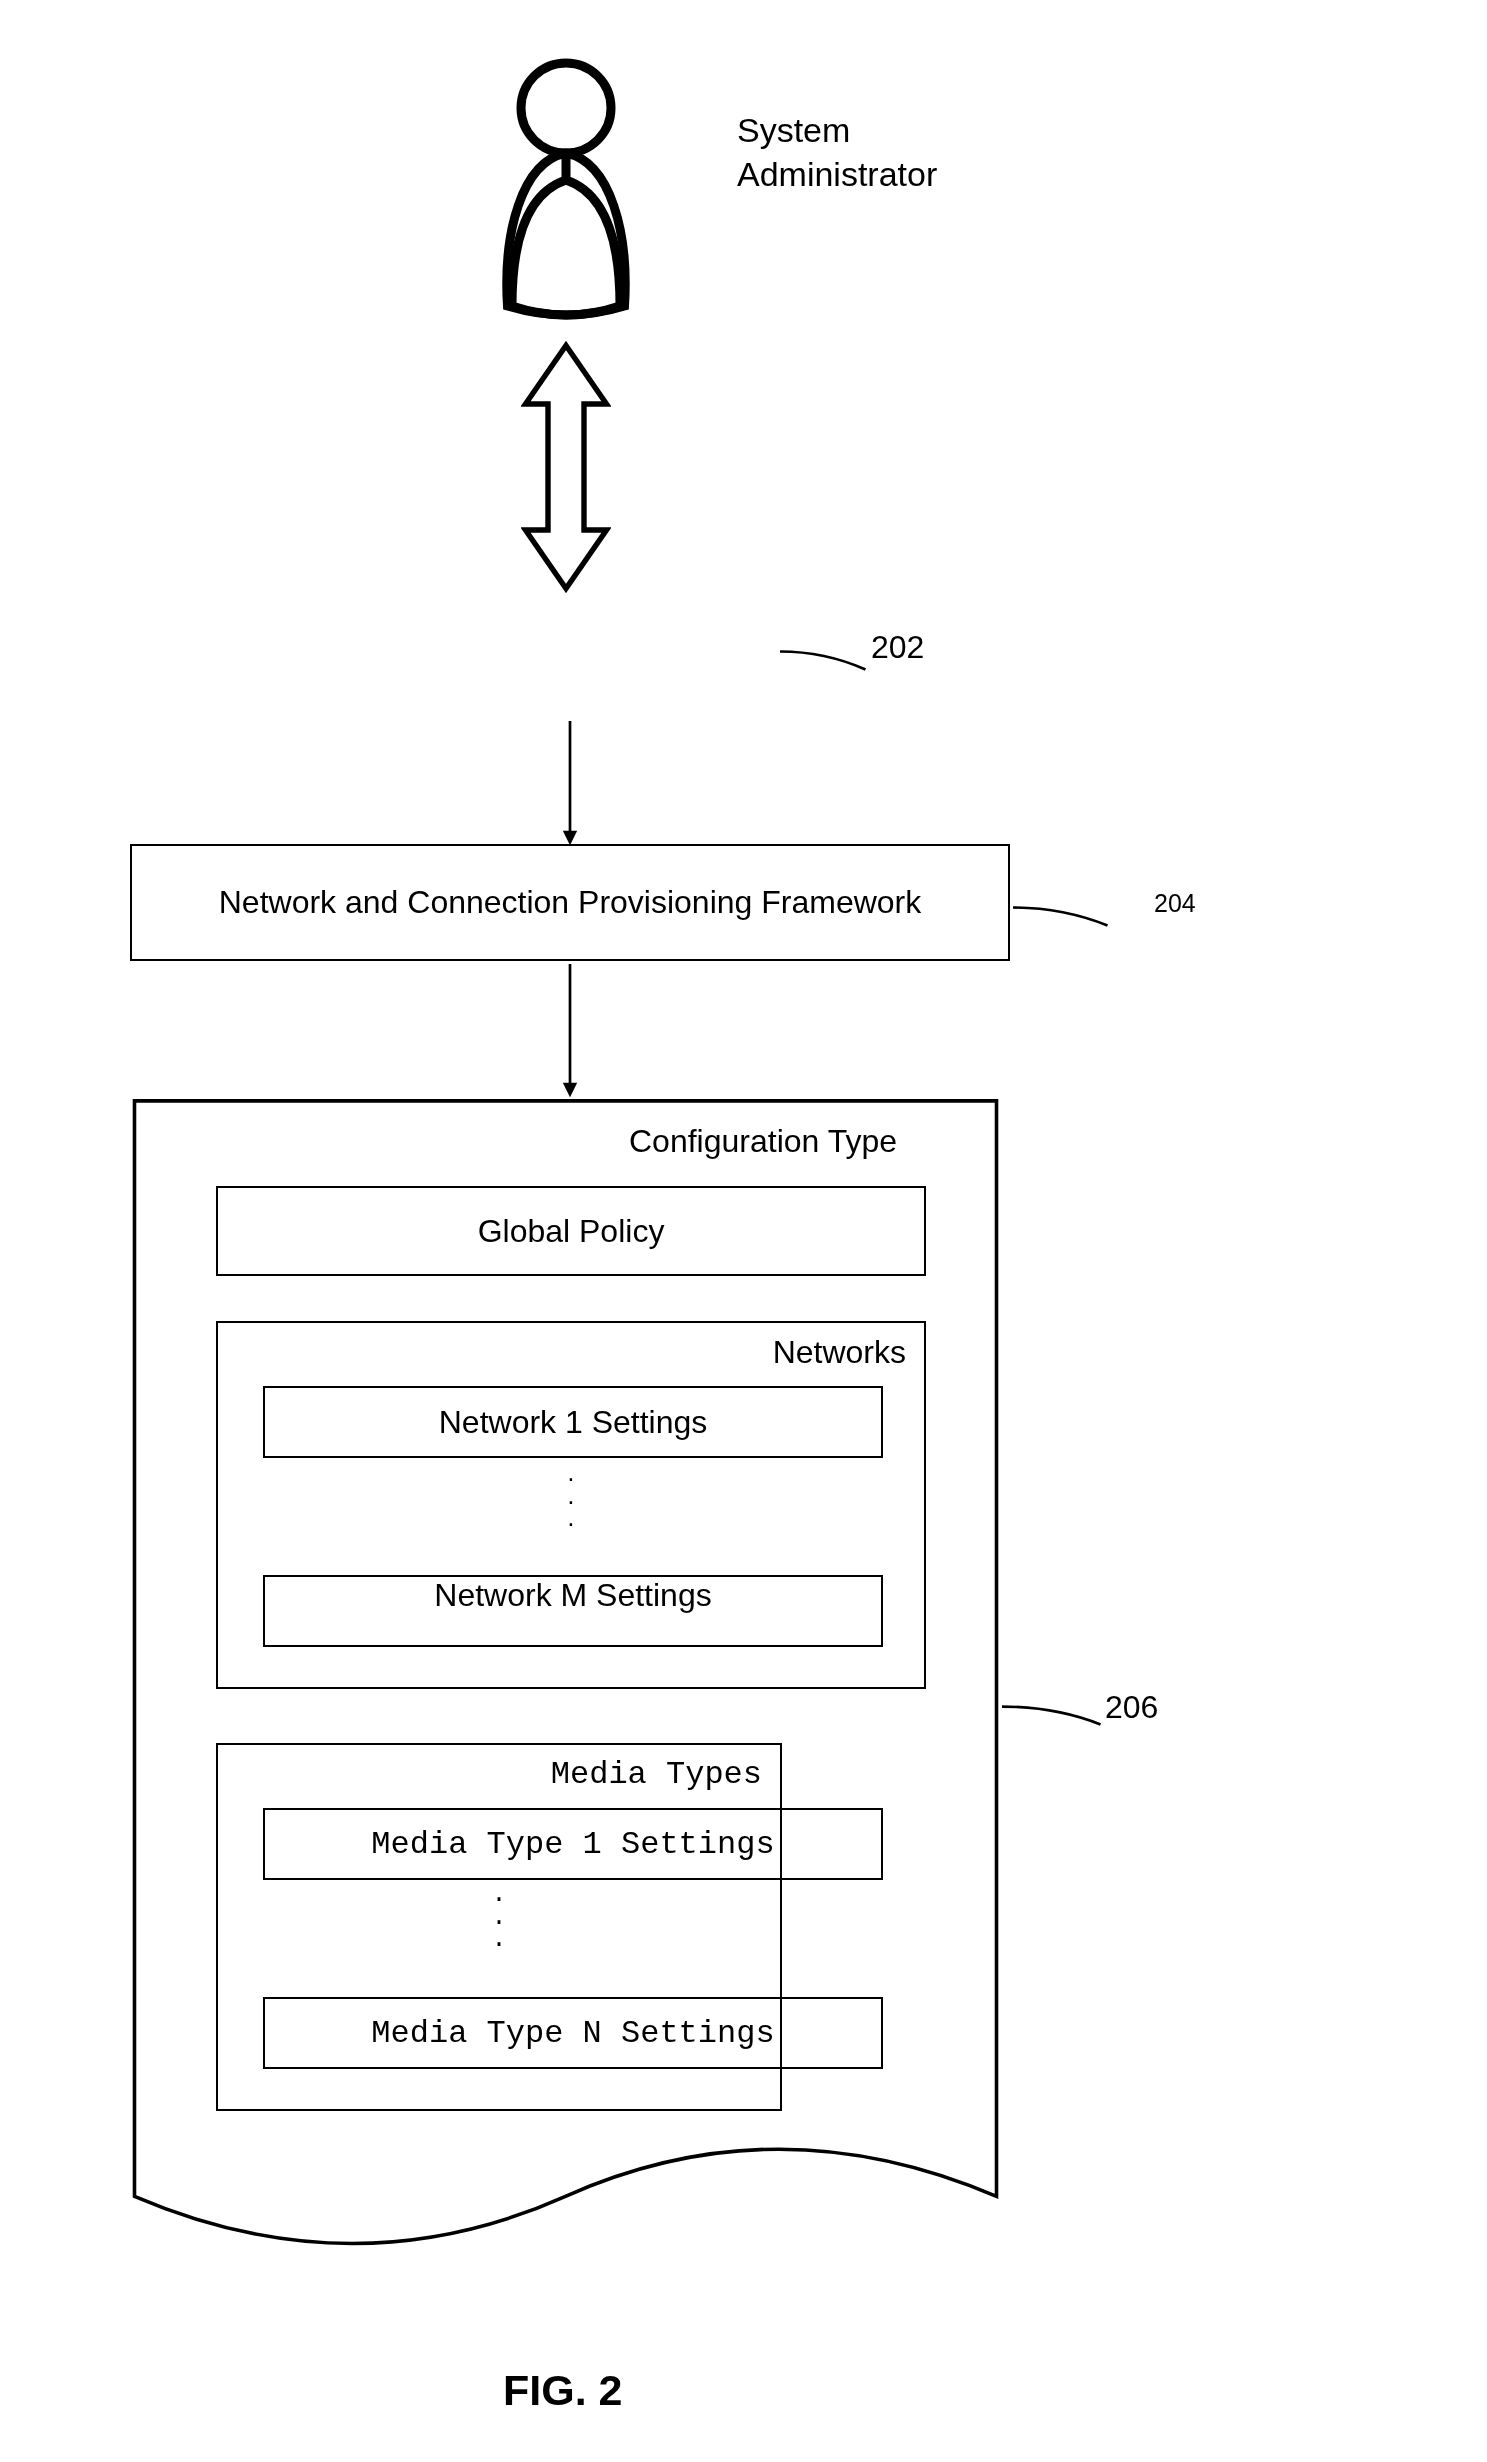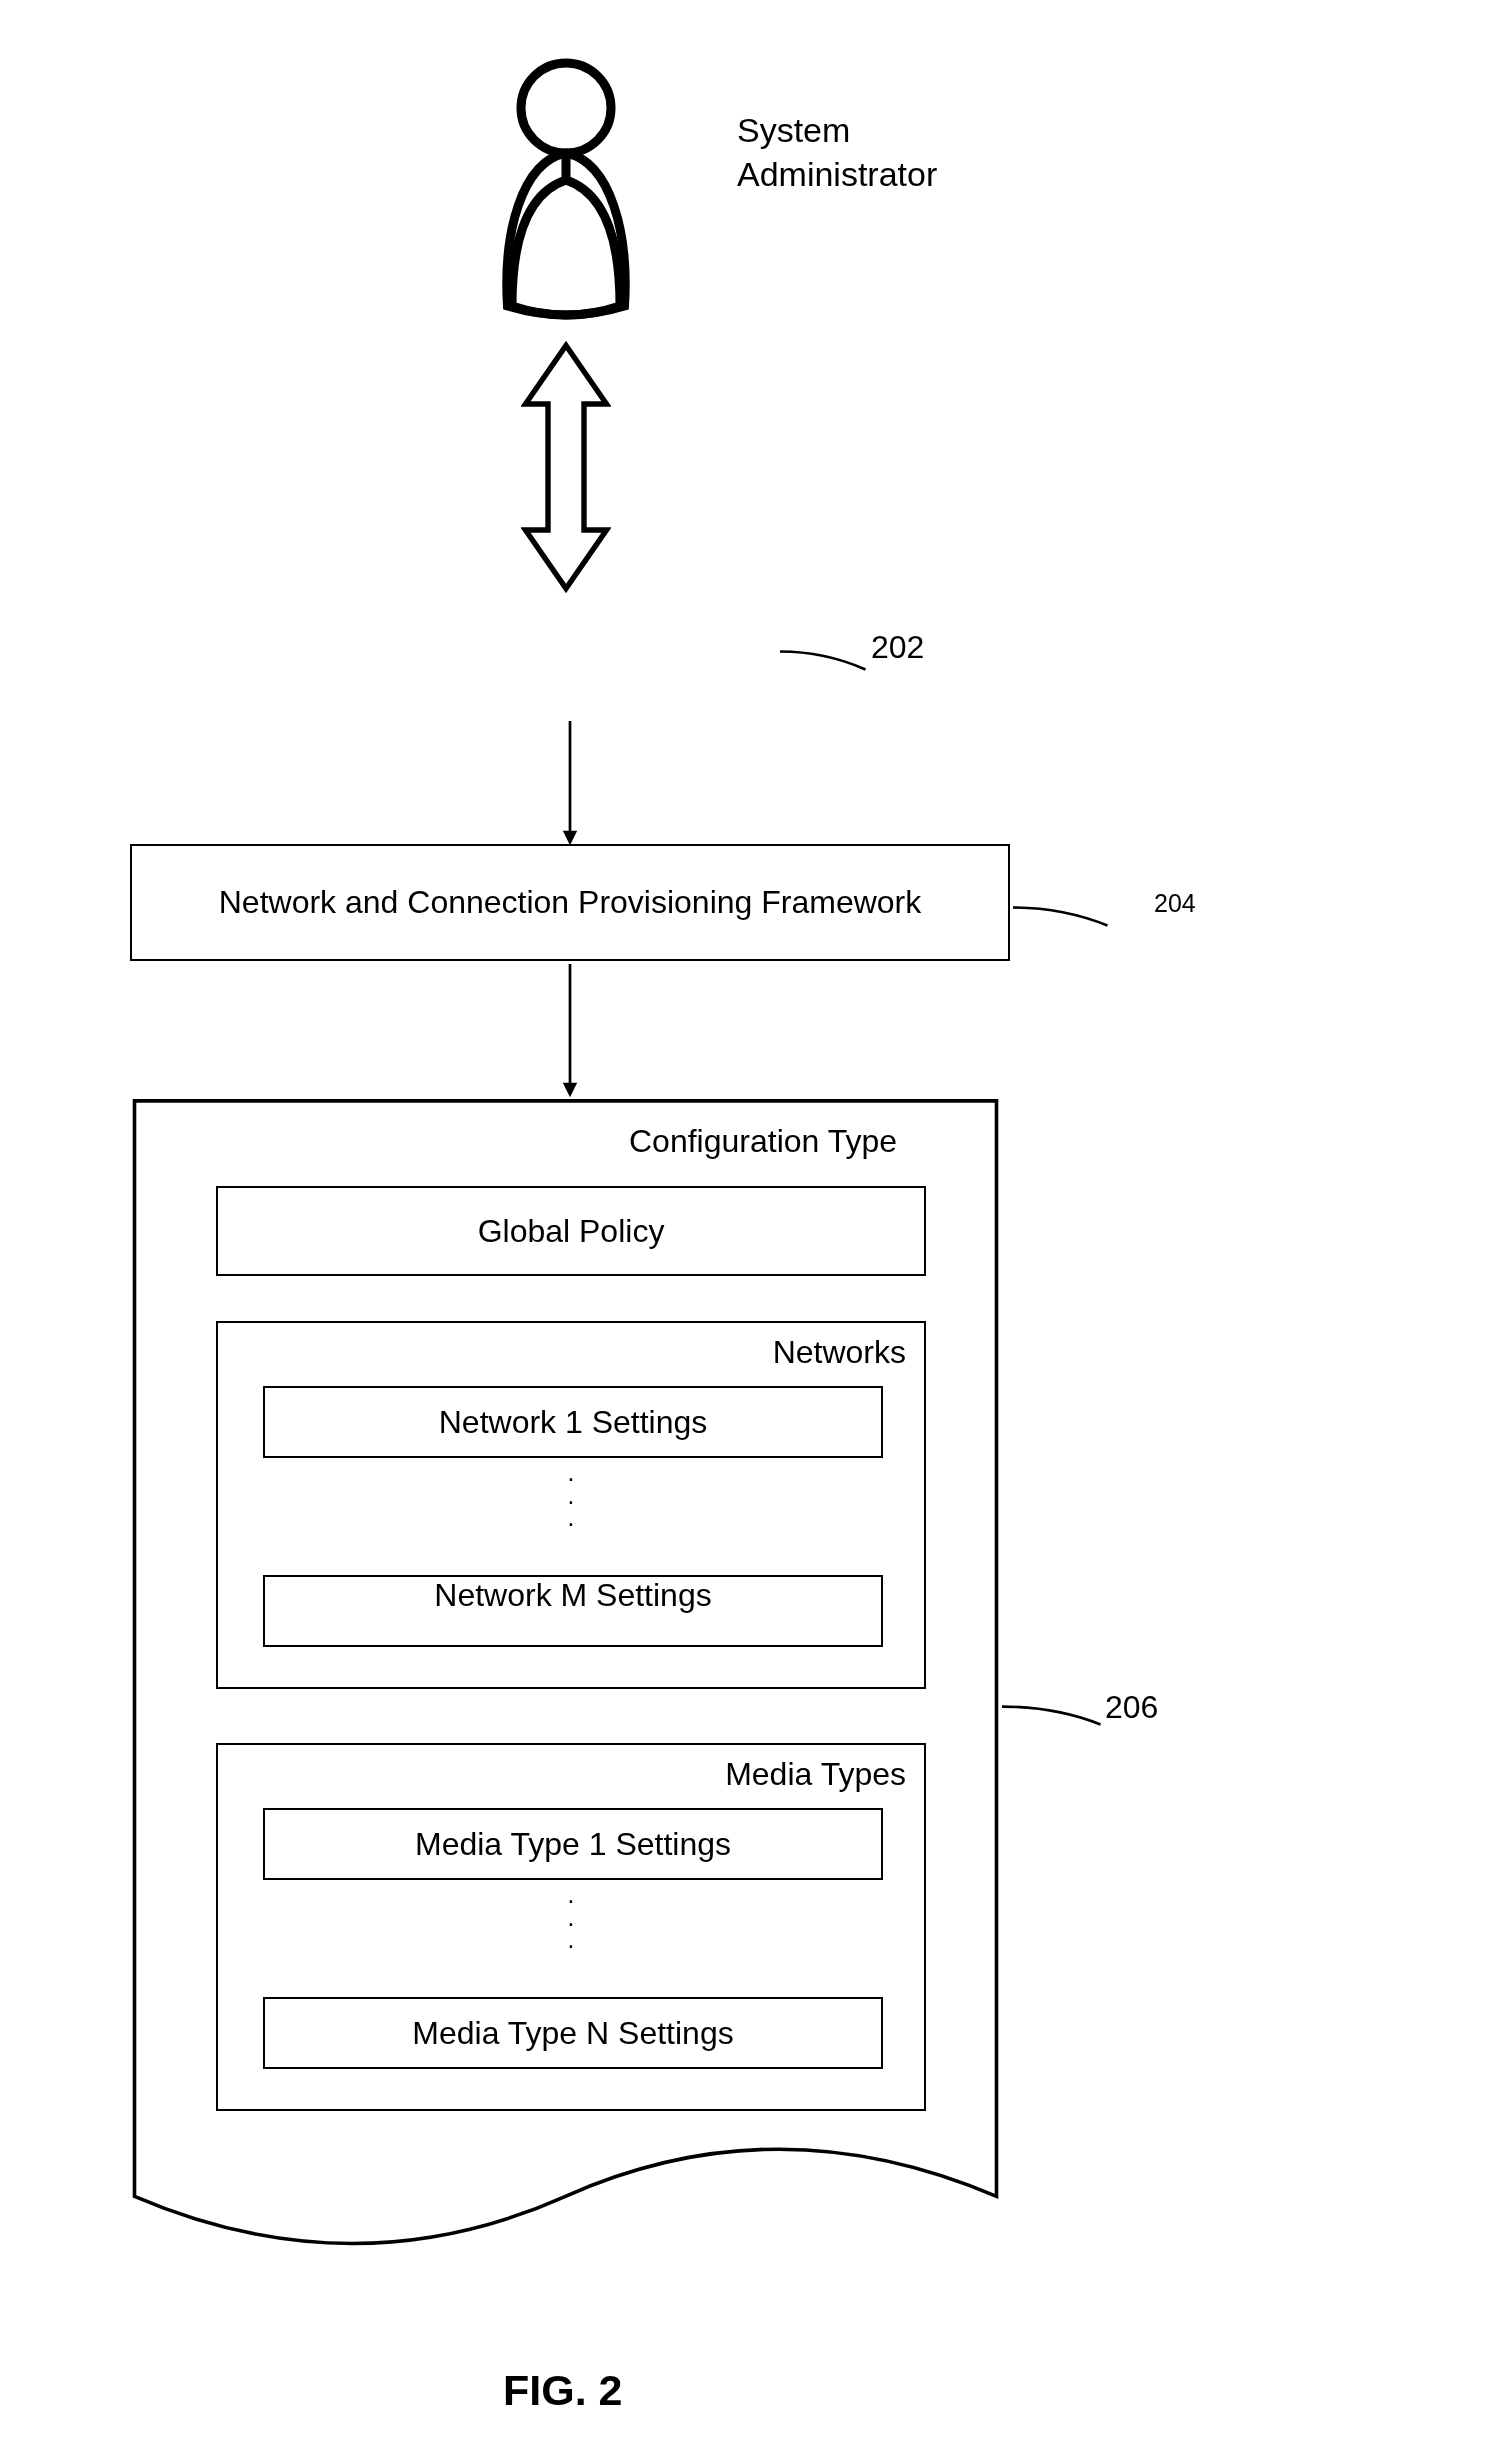--- a/index.html
+++ b/index.html
@@ -182,23 +182,24 @@
       display: flex;
       align-items: flex-start;
       justify-content: center;
       font-size: 32px;
     }
     
     .box-media {
       position: absolute;
       left: 216px;
       top: 1743px;
-      width: 710px;
+      width: 566px;
       height: 368px;
       border: 2.7px solid #000;
+      font-family: Liberation Mono, monospace;
     }
     .media-title {
       position: absolute;
       right: 18px;
       top: 10.8px;
       font-size: 32px;
     }
     .box-media1 {
       position: absolute;
       left: 45px;

